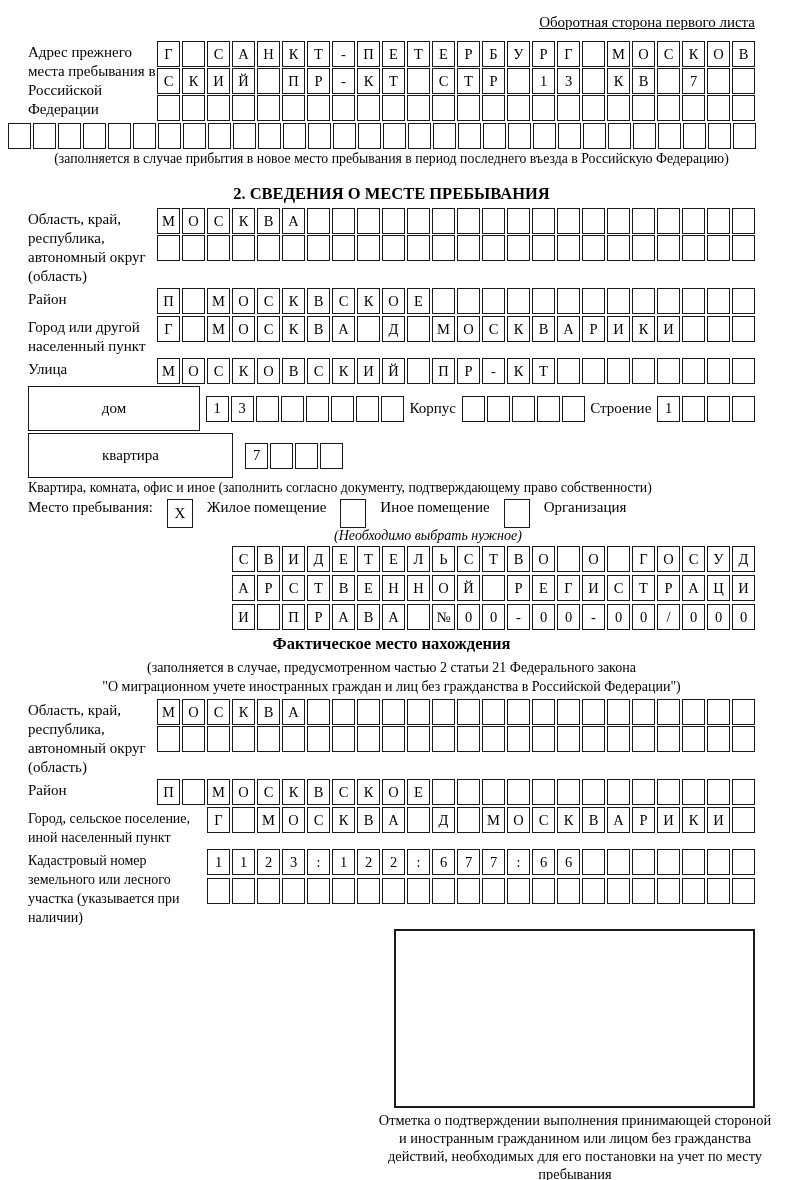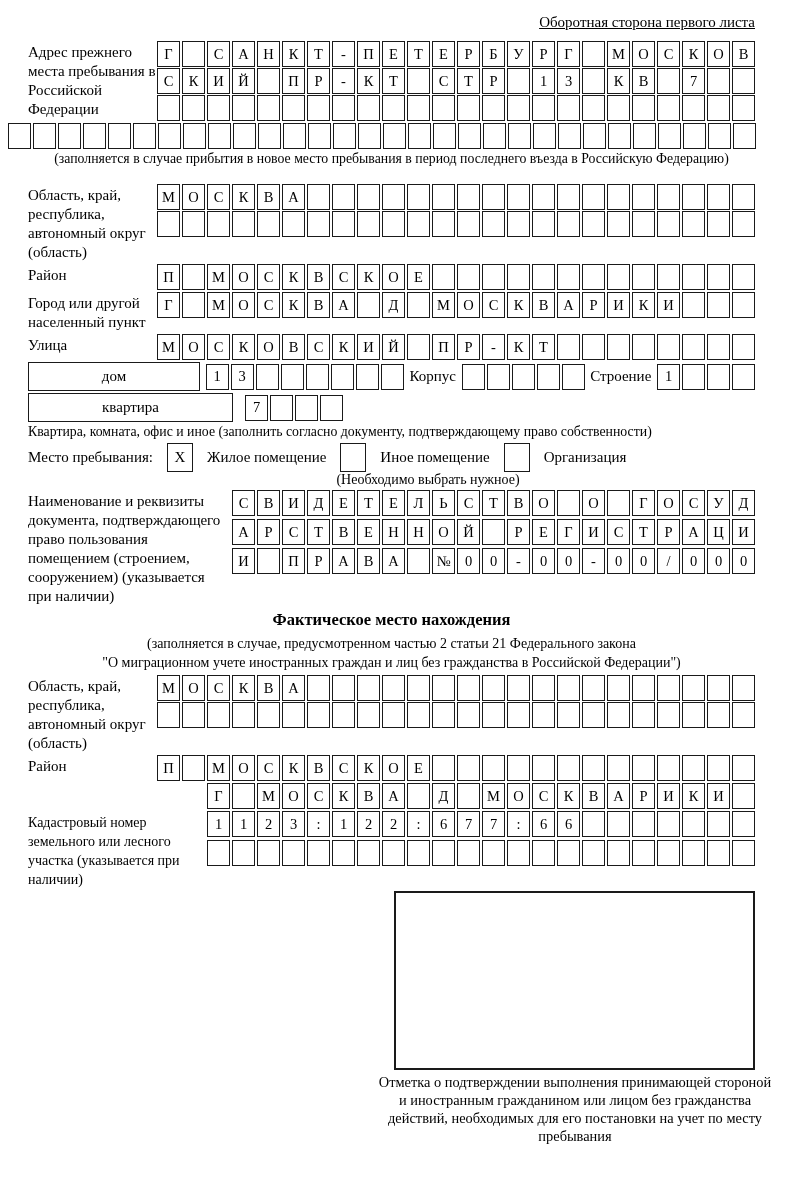--- a/index.html
+++ b/index.html
@@ -11,30 +11,30 @@
   .flabel{flex:1 1 auto;font-size:15px;line-height:19px;padding-top:2px;}
   .flabel.sm{font-size:14px;}
   .cellcol{margin-left:auto;display:flex;flex-direction:column;gap:1px;}
   .cells{display:flex;gap:2px;justify-content:flex-end;}
   .cell{box-sizing:border-box;flex:0 0 23px;width:23px;height:26px;border:1.6px solid #1a1a1a;
         display:flex;align-items:center;justify-content:center;font-size:14.5px;background:#fff;}
   .fullrow{display:flex;gap:2px;margin:1px 0 0 -20px;}
   .note{font-size:13.8px;text-align:center;margin:2px 0 17px;}
   .sec-title{font-weight:bold;font-size:16.5px;text-align:center;margin:4px 0 4px;}
   .domrow{display:flex;align-items:center;justify-content:space-between;margin:2px 0;}
-  .widebox{box-sizing:border-box;border:1.8px solid #1a1a1a;height:29px;
+  .widebox{box-sizing:border-box;border:1.8px solid #1a1a1a;height:45px;
            display:flex;align-items:center;justify-content:center;font-size:15px;background:#fff;}
   .dombox{width:172px;}
   .kvbox{width:205px;}
   .kvrow{display:flex;align-items:center;gap:12px;margin:2px 0;}
   .smallnote{font-size:13.8px;margin:0 0 2px;}
-  .mestorow{display:flex;align-items:center;margin:3px 0 0;}
+  .mestorow{display:flex;align-items:flex-start;margin:3px 0 0;}
   .chk{box-sizing:border-box;width:26px;height:29px;border:1.8px solid #1a1a1a;
        display:flex;align-items:center;justify-content:center;font-size:15px;margin:0 14px;background:#fff;}
-  .mestonote{font-size:14px;width:500px;padding-left:150px;text-align:center;margin-bottom:2px;}
+  .mestonote{font-size:14px;width:500px;padding-left:150px;text-align:center;margin-bottom:2px;font-style:italic;}
   .cnote{font-size:14px;text-align:center;line-height:19px;}
   .stamp{width:357px;height:175px;border:2px solid #1a1a1a;margin-left:auto;margin-top:2px;background:#fff;}
   .stamp-caption{width:400px;margin:3px -20px 0 auto;text-align:center;font-size:14.4px;line-height:18px;}
 </style>
 </head>
 <body>
 
 <div class="page">
 
   <div class="hdr">Оборотная сторона первого листа</div>
@@ -149,20 +149,21 @@
       <span class="cell"></span>
       <span class="cell"></span>
       <span class="cell"></span>
       <span class="cell"></span>
       <span class="cell"></span>
       <span class="cell"></span>
       <span class="cell"></span>
     </div>
   <div class="note">(заполняется в случае прибытия в новое место пребывания в период последнего въезда в Российскую Федерацию)</div>
 
+  <div class="sec-title">2. СВЕДЕНИЯ О МЕСТЕ ПРЕБЫВАНИЯ</div>
 
   <div class="frow">
     <div class="flabel">Область, край, республика, автономный округ (область)</div>
     <div class="cellcol">
       <div class="cells">
           <span class="cell filled">М</span>
           <span class="cell filled">О</span>
           <span class="cell filled">С</span>
           <span class="cell filled">К</span>
           <span class="cell filled">В</span>
@@ -350,21 +351,20 @@
     <span class="chk">X</span>
     <span>Жилое помещение</span>
     <span class="chk"></span>
     <span>Иное помещение</span>
     <span class="chk"></span>
     <span>Организация</span>
   </div>
   <div class="mestonote">(Необходимо выбрать нужное)</div>
 
   <div class="frow">
-    <div class="flabel">Наименование и реквизиты документа, подтверждающего право пользования помещением (строением, сооружением) (указывается при наличии)</div>
     <div class="cellcol" style="gap:3px">
       <div class="cells">
           <span class="cell filled">С</span>
           <span class="cell filled">В</span>
           <span class="cell filled">И</span>
           <span class="cell filled">Д</span>
           <span class="cell filled">Е</span>
           <span class="cell filled">Т</span>
           <span class="cell filled">Е</span>
           <span class="cell filled">Л</span>
@@ -517,20 +517,21 @@
         <span class="cell"></span>
         <span class="cell"></span>
         <span class="cell"></span>
         <span class="cell"></span>
         <span class="cell"></span>
         <span class="cell"></span>
       </div>
   </div>
 
   <div class="frow">
+    <div class="flabel sm">Город, сельское поселение, иной населенный пункт</div>
     <div class="cells" style="margin-left:auto">
         <span class="cell filled">Г</span>
         <span class="cell"></span>
         <span class="cell filled">М</span>
         <span class="cell filled">О</span>
         <span class="cell filled">С</span>
         <span class="cell filled">К</span>
         <span class="cell filled">В</span>
         <span class="cell filled">А</span>
         <span class="cell"></span>

